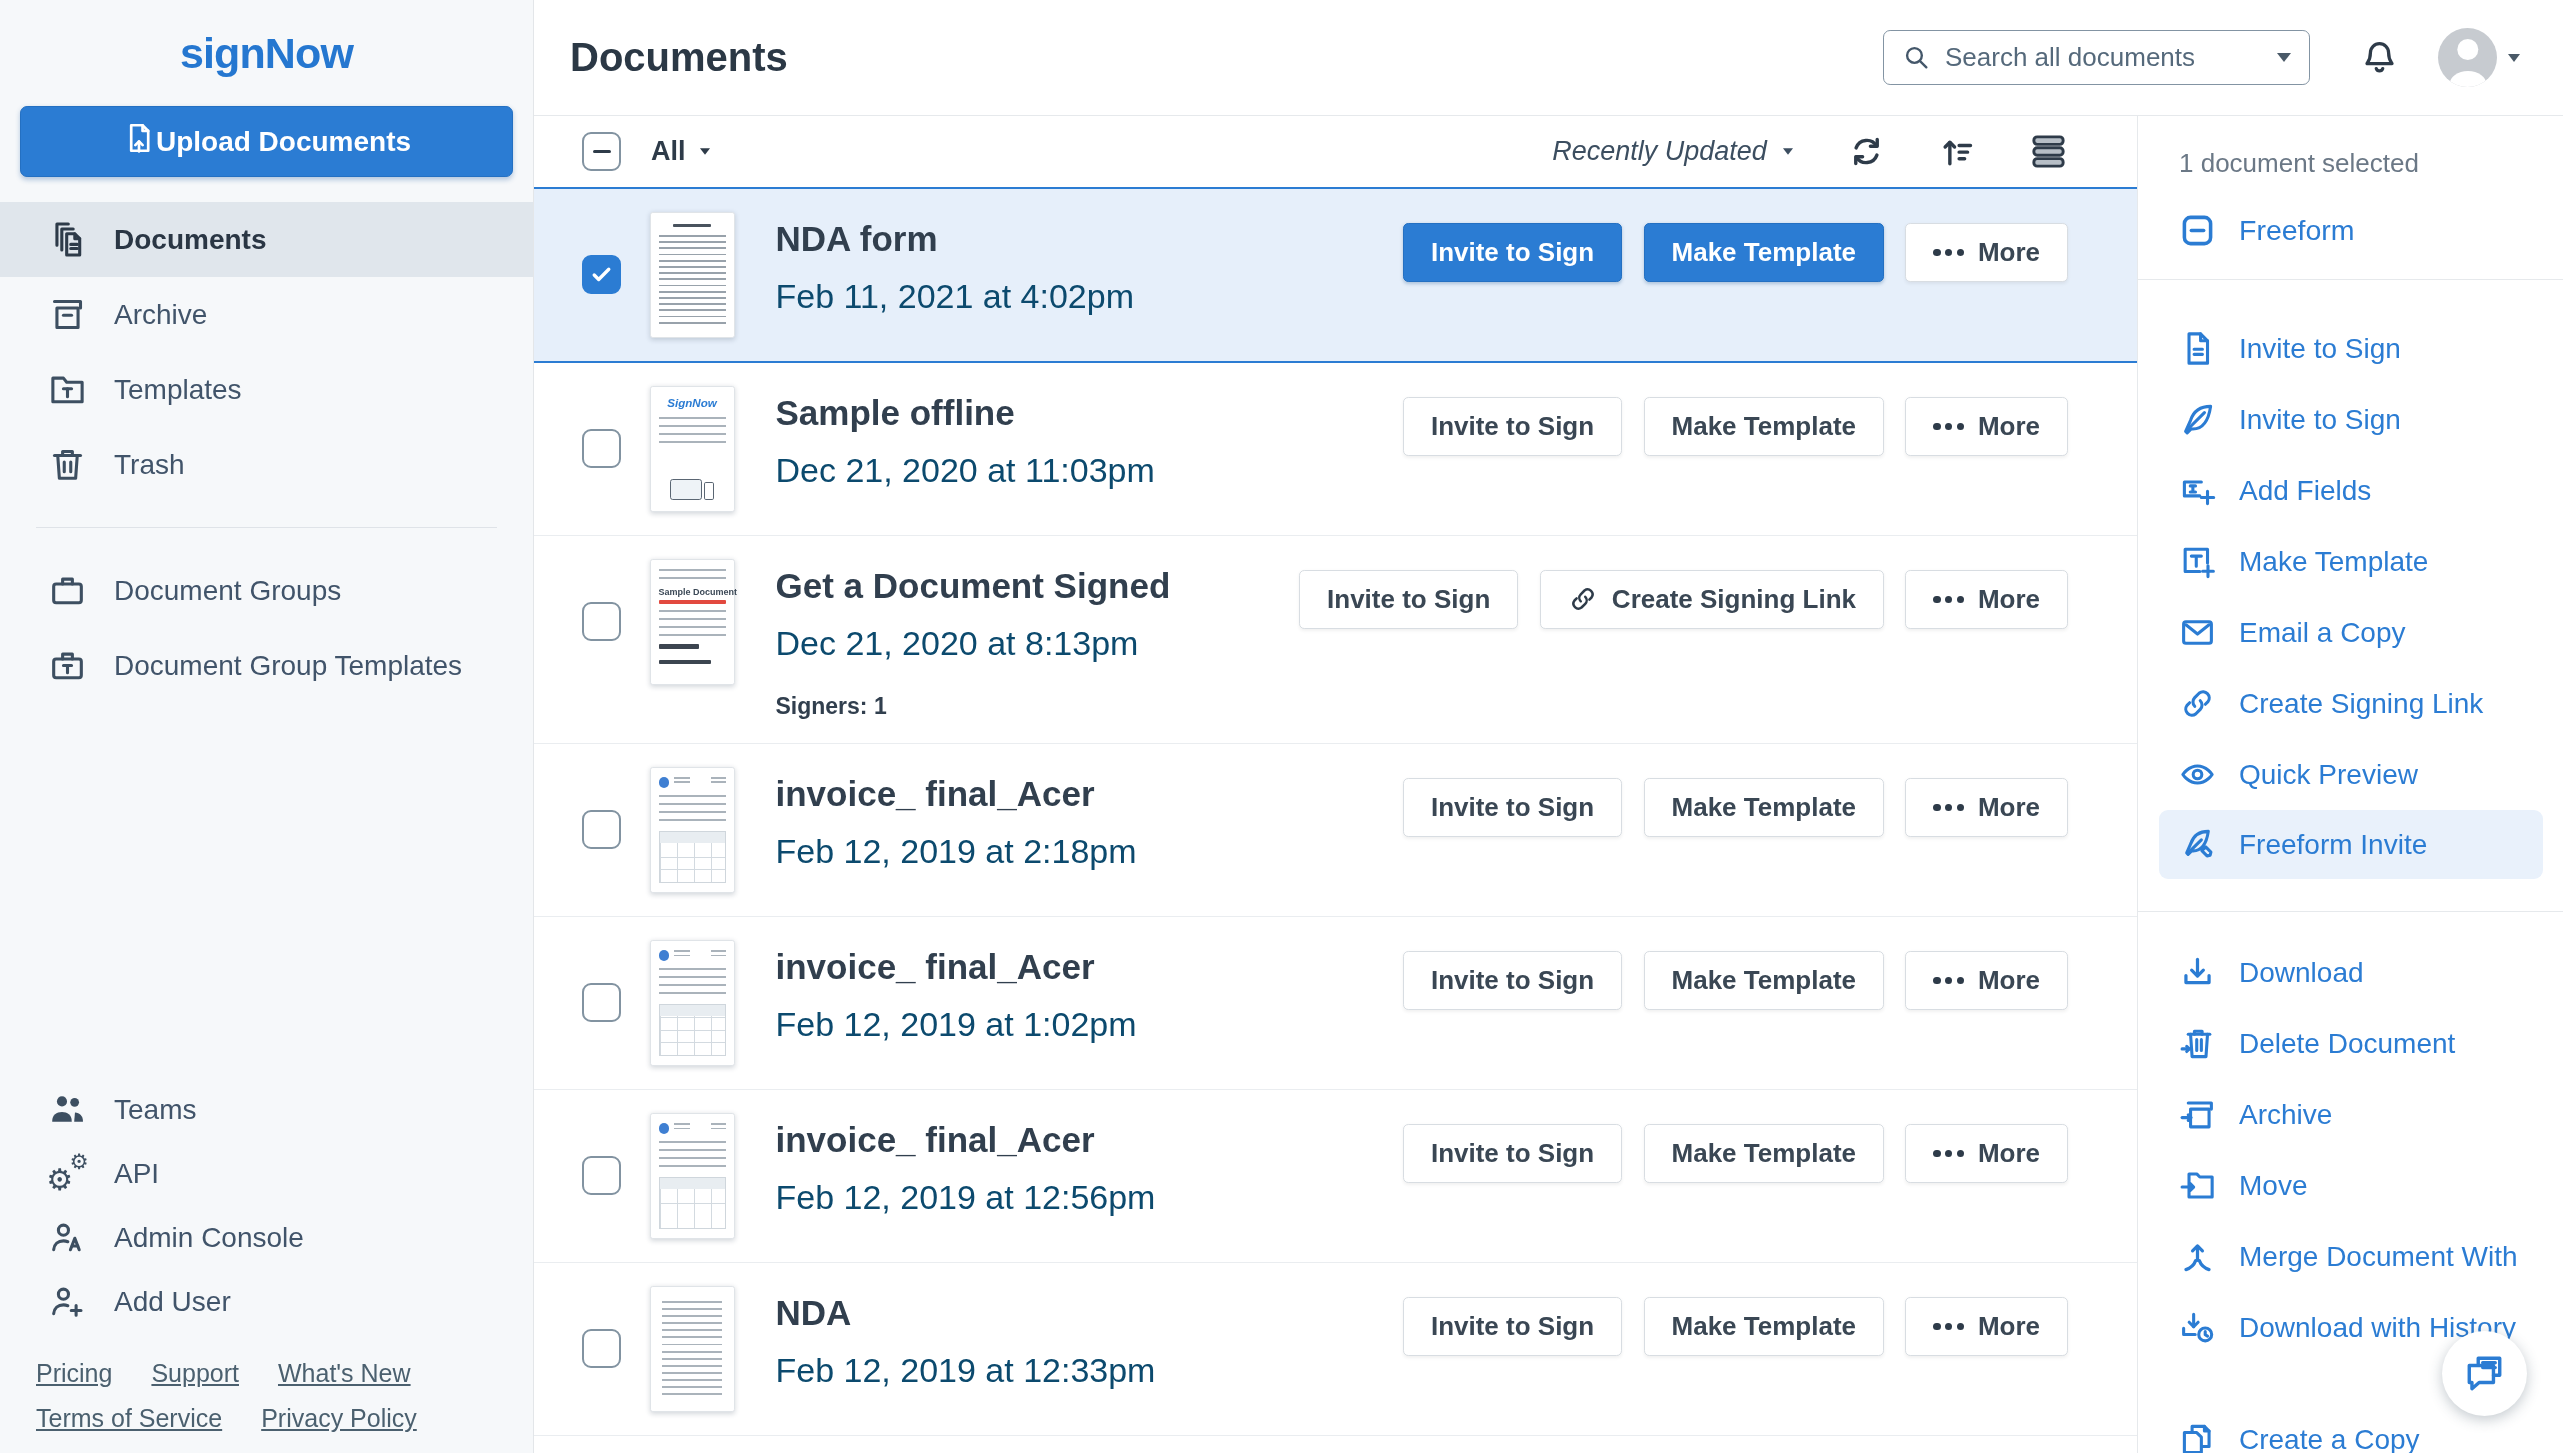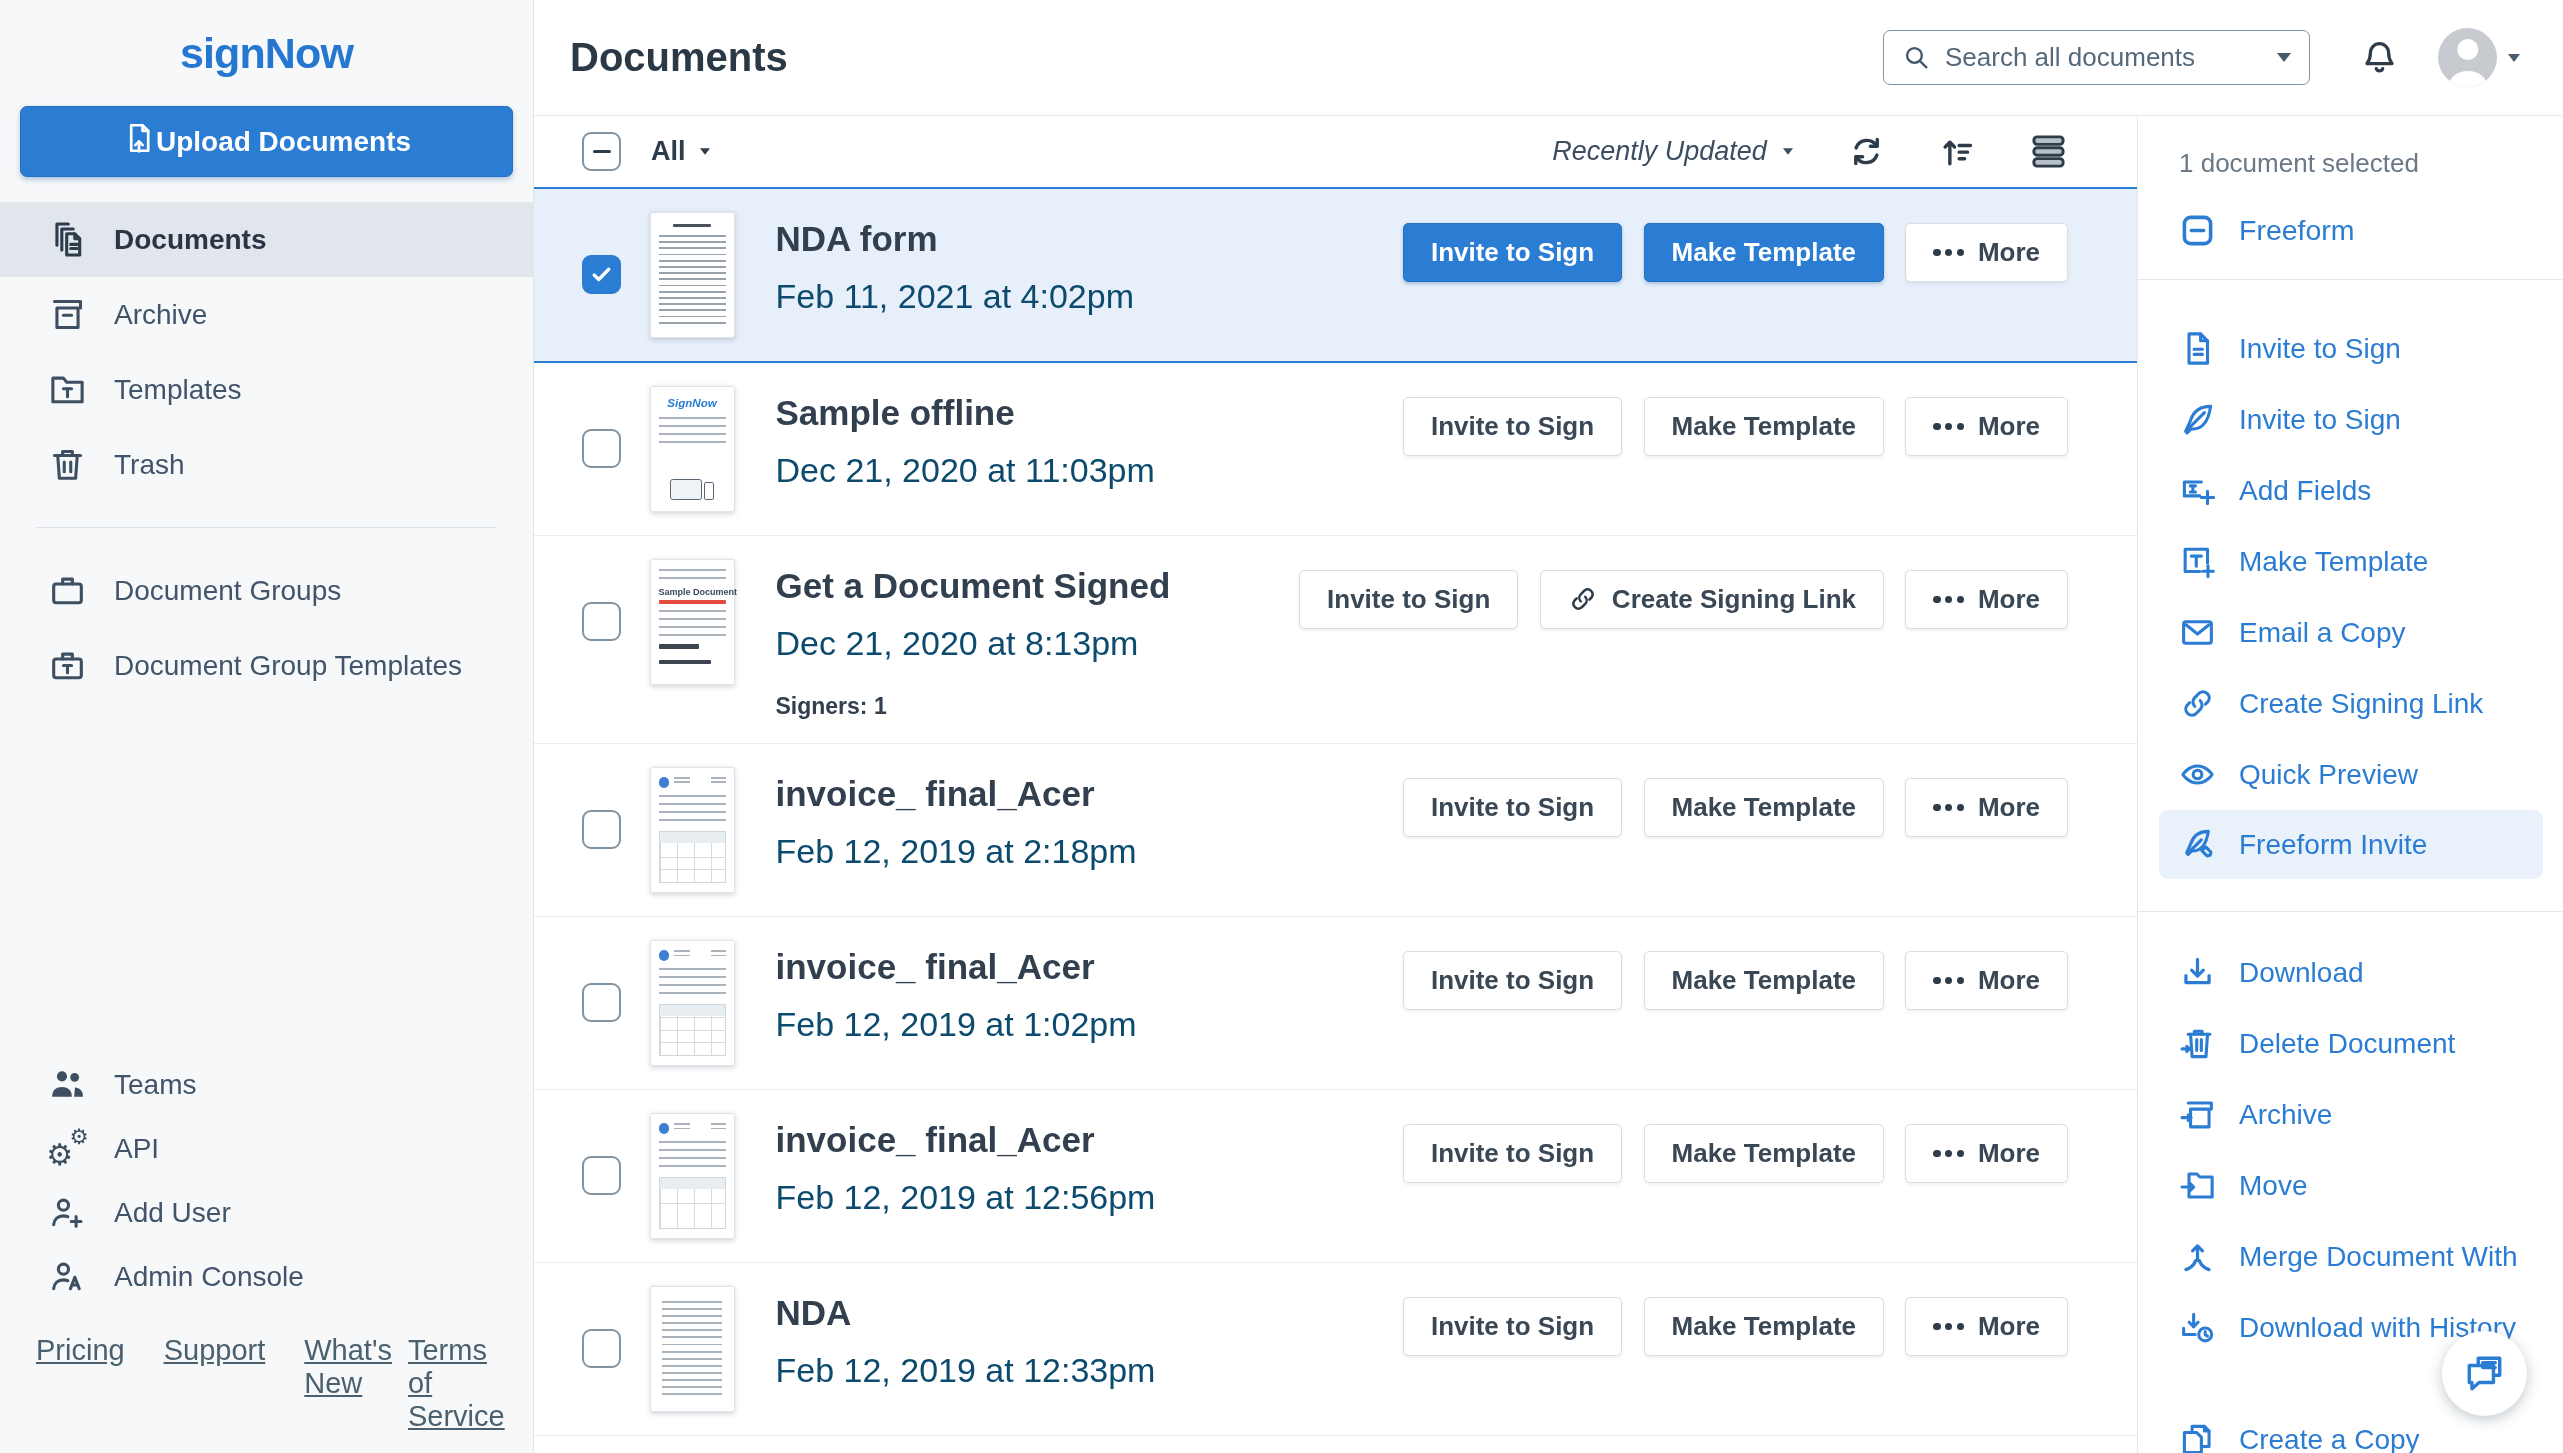--- a/index.html
+++ b/index.html
@@ -18,21 +18,21 @@
   .nav-item .ic { width:39px; height:39px; color:#3d4f61; display:flex; align-items:center; justify-content:center; }
   .nav-item .ic svg { width:39px; height:39px; }
   .nav-item.active { background:#e0e6ec; color:#2a3644; font-weight:700; }
   .nav-item.active .ic { color:#2e3b49; }
   .nav-divider { height:0.9px; background:#dfe3e8; margin:25px 36px; }
   .sidebar-bottom { margin-top:auto; padding-bottom:21.4px; }
   .sidebar-bottom .nav-item { height:64px; }
   .gear-wrap { position:relative; width:39px; height:39px; }
   .gear-big { position:absolute; left:-1.8px; bottom:-3.6px; font-size:30px; color:#3d4f61; }
   .gear-small { position:absolute; right:-1.8px; top:-5.3px; font-size:21.4px; color:#3d4f61; }
-  .footer-links { padding:25px 0 0 36px; display:flex; flex-direction:row; gap:16px; font-size:29px; }
+  .footer-links { padding:25px 0 0 36px; display:flex; flex-direction:column; gap:16px; font-size:25px; }
   .footer-links .row { display:flex; gap:39px; }
   .footer-links a { color:#4b606f; text-decoration:underline; cursor:pointer; }
 
   
   .main { flex:1; display:flex; flex-direction:column; height:100%; }
   .topbar { height:116px; min-height:116px; display:flex; align-items:center; padding:0 43px 0 36px; border-bottom:0.9px solid #e6e9ec; background:#fff; }
   .page-title { font-size:40px; font-weight:700; color:#2b3845; }
   .search { margin-left:auto; width:427px; height:55px; border:1.8px solid #8394a3; border-radius:7.1px; display:flex; align-items:center; padding:0 18px; gap:14.2px; background:#fff; }
   .search svg { width:28.5px; height:28.5px; color:#44576a; flex:none; }
   .search input { border:none; outline:none; background:transparent; font-size:26px; color:#42586b; width:100%; font-family:inherit; }
@@ -229,35 +229,35 @@
               <span class="gear-small">⚙</span>
             </span>
         </span>
         <span class="lbl">API</span>
       </div>
       <div class="nav-item">
         <span class="ic">
           <svg viewBox="0 0 24 24" fill="none" stroke="currentColor" stroke-width="1.9" stroke-linecap="round" stroke-linejoin="round">
             <circle cx="9.5" cy="7.5" r="3.1"></circle>
               <path d="M3.5 19.5c.3-3.4 2.7-5.4 6-5.4 1 0 1.9.2 2.7.5"></path>
-            <path d="M17.3 14.5v6M14.3 17.5h6"></path>
-          </svg>
-        </span>
-        <span class="lbl">Add User</span>
+            <path d="M13.8 19.5l2.7-7 2.7 7"></path>
+              <path d="M14.9 17.2h3.4"></path>
+          </svg>
+        </span>
+        <span class="lbl">Admin Console</span>
       </div>
       <div class="nav-item">
         <span class="ic">
           <svg viewBox="0 0 24 24" fill="none" stroke="currentColor" stroke-width="1.9" stroke-linecap="round" stroke-linejoin="round">
             <circle cx="9.5" cy="7.5" r="3.1"></circle>
               <path d="M3.5 19.5c.3-3.4 2.7-5.4 6-5.4 1 0 1.9.2 2.7.5"></path>
-            <path d="M13.8 19.5l2.7-7 2.7 7"></path>
-              <path d="M14.9 17.2h3.4"></path>
-          </svg>
-        </span>
-        <span class="lbl">Admin Console</span>
+            <path d="M17.3 14.5v6M14.3 17.5h6"></path>
+          </svg>
+        </span>
+        <span class="lbl">Add User</span>
       </div>
 
       <div class="footer-links">
         <div class="row">
           <a>Pricing</a>
           <a>Support</a>
           <a>What's New</a>
         </div>
         <div class="row">
           <a>Terms of Service</a>

